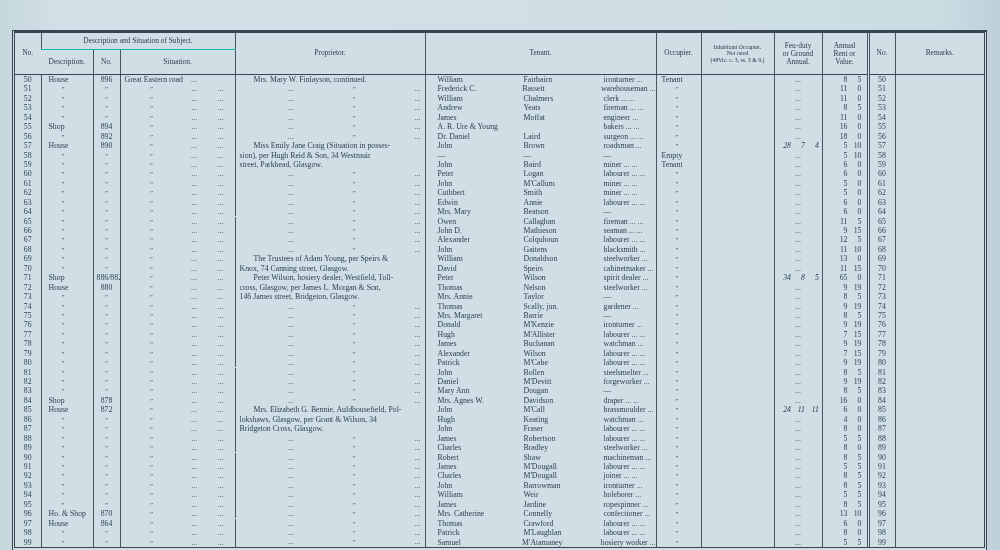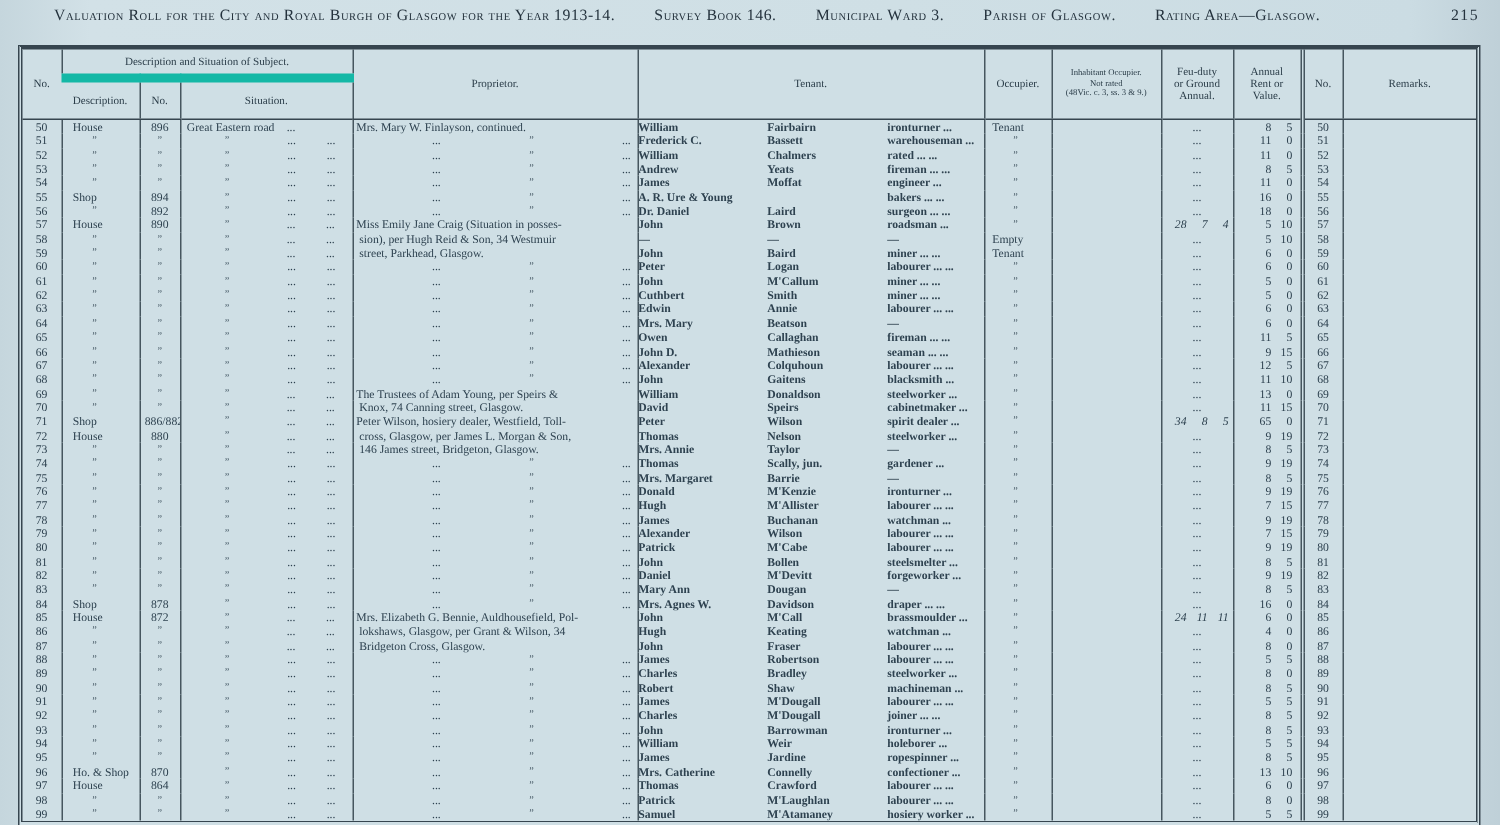--- a/index.html
+++ b/index.html
@@ -34,70 +34,62 @@
   th,td{
     padding:0 3px;margin:0;white-space:nowrap;overflow:hidden;
     border-left:1px solid #46565f;font-weight:normal;
   }
   th:first-child,td:first-child{border-left:none;}
   .bl-double{border-left:3px double #46565f;}
   thead th{
     font-size:7.4px;text-align:center;vertical-align:middle;
     border-bottom:1.5px solid #36454f;line-height:8.5px;color:#2b3d49;
   }
-  thead tr.h1 th.group{height:16px;border-bottom:6px solid #14b8a6;}
+  thead tr.h1 th.group{height:16px;border-bottom:1px solid #14b8a6;}
   thead tr.h2 th{height:24px;}
   thead .fine{font-size:5.8px;display:block;line-height:6.5px;}
   thead .ln{display:block;line-height:8px;}
   
   tbody td{
     height:9.35px;line-height:9.35px;font-size:7.8px;vertical-align:middle;
     color:#2e4250;
   }
   .c{text-align:center;}
   .dit{font-size:6.8px;color:#3a4d5a;}
   .c-desc{padding-left:7px;}
   .c-desc.dit{padding-left:20px;}
   .c-sit{padding:0;}
   .sitwrap{display:flex;width:100%;}
   .sit-main{width:54%;padding-left:4px;box-sizing:border-box;}
   .sit-main.c{padding-left:0;}
   .sit-d{width:21%;text-align:center;}
   .sit-d2{flex:1;text-align:center;}
-  .c-prop{padding-left:2px;}
+  .c-prop{padding-left:18px;}
   .c-prop.ind{padding-left:4px;}
   .c-prop.prop-dit{display:flex;justify-content:space-between;padding-left:52px;padding-right:4px;box-sizing:border-box;}
-  .c-ten{padding:0 0 0 0;font-weight:bold;}
+  .c-ten{padding:0 0 0 12px;}
   .tenwrap{display:flex;width:100%;}
   .ten-f{width:86px;}
   .ten-s{width:80px;}
   .ten-o{flex:1;}
   .c-occ{padding-left:5px;}
   .c-occ.c{padding-left:0;}
   .c-feu{padding:0;}
   .feuwrap{display:flex;justify-content:center;}
   .feu-n{width:14px;text-align:right;font-style:italic;}
   .c-rent{padding:0 5px 0 0;}
   .rentwrap{display:flex;justify-content:flex-end;}
   .r-p{width:16px;text-align:right;}
   .r-s{width:14px;text-align:right;}
 </style>
 </head>
 <body>
 
 <div class="page">
 
-  <div class="masthead">
-    <span>Valuation Roll for the City and Royal Burgh of Glasgow for the Year 1913-14.</span>
-    <span>Survey Book 146.</span>
-    <span>Municipal Ward 3.</span>
-    <span>Parish of Glasgow.</span>
-    <span>Rating Area—Glasgow.</span>
-    <span class="pageno">215</span>
-  </div>
 
   <div class="sheet">
     <table>
       <colgroup>
         <col style="width:26px">
           <col style="width:52px">
           <col style="width:27px">
           <col style="width:115px">
         <col style="width:190px">
           <col style="width:231px">
@@ -219,21 +211,21 @@
             </td>
             <td class="c-prop prop-dit">
               <span>...</span>
               <span class="dit">”</span>
               <span>...</span>
             </td>
             <td class="c-ten">
               <span class="tenwrap">
                 <span class="ten-f">William</span>
                 <span class="ten-s">Chalmers</span>
-                <span class="ten-o">rated ... ...</span>
+                <span class="ten-o">clerk ... ...</span>
               </span>
             </td>
             <td class="c-occ c dit">”</td>
             <td class="c-inh"></td>
             <td class="c-feu c">...</td>
             <td class="c-rent">
               <span class="rentwrap">
                 <span class="r-p">11</span>
                 <span class="r-s">0</span>
               </span>

